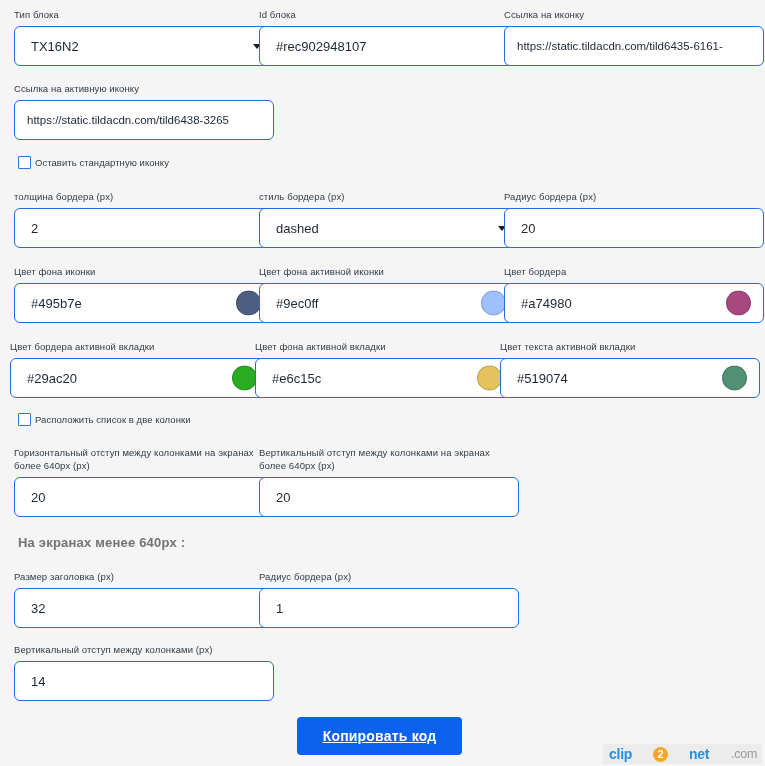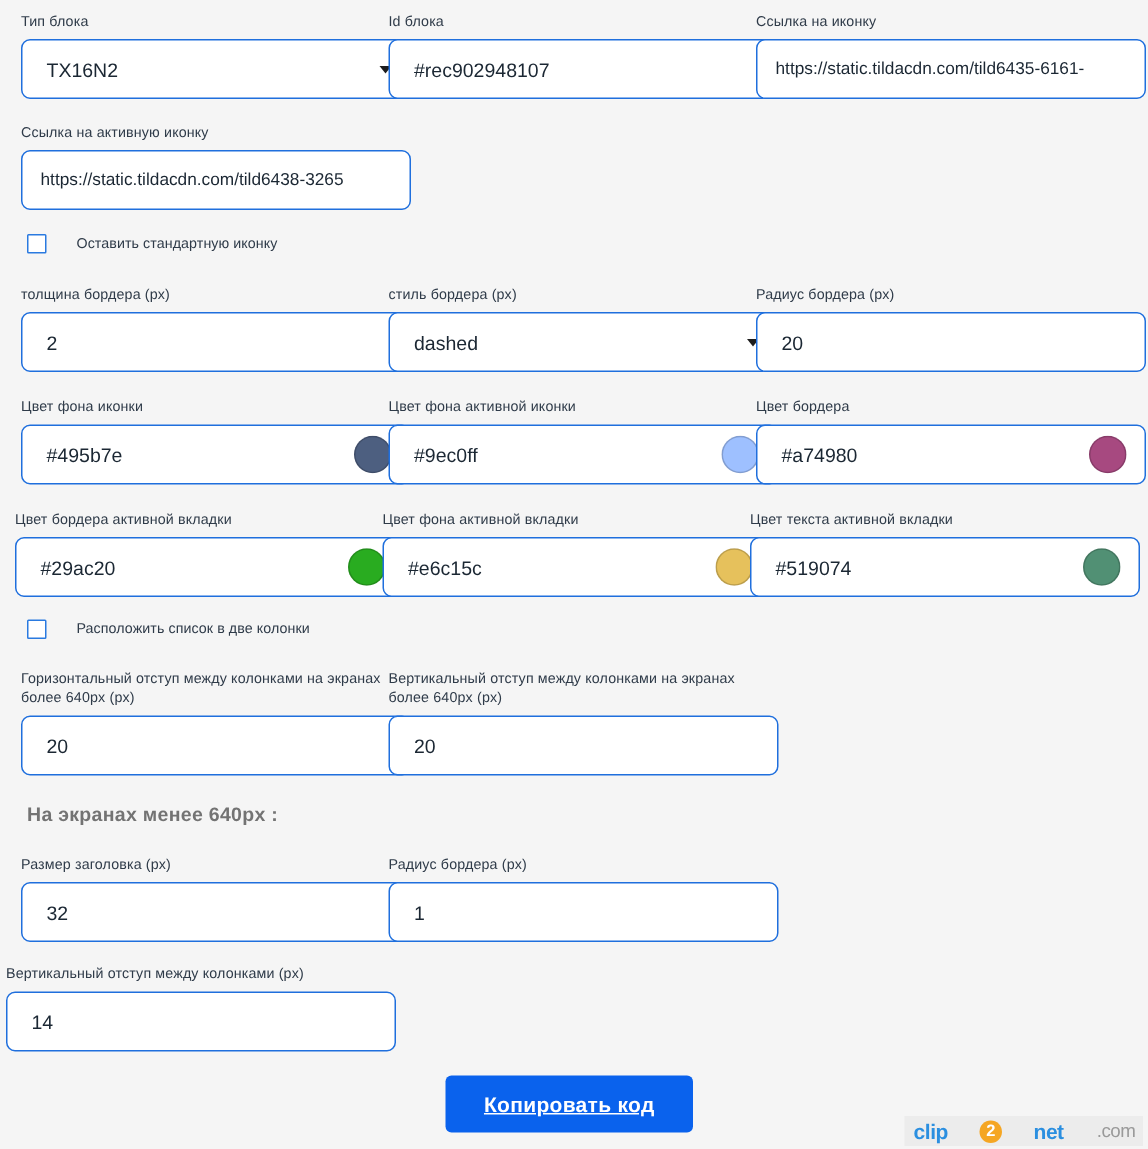--- a/index.html
+++ b/index.html
@@ -84,21 +84,21 @@
     top: 50%;
     transform: translateY(-50%);
     width: 23px;
     height: 23px;
     border-radius: 50%;
     border: 1px solid rgba(0,0,0,0.18);
   }
   .checkbox-row {
     display: flex;
     align-items: center;
-    gap: 20px;
+    gap: 4px;
   }
   .checkbox {
     width: 13px;
     height: 13px;
     box-sizing: border-box;
     border: 1.4px solid #2a7ae0;
     background: #ffffff;
     border-radius: 1px;
     flex: 0 0 auto;
     cursor: pointer;
@@ -312,21 +312,21 @@
       </div>
     </div>
     <div class="col gap2">
       <div class="field-label">Радиус бордера (px)</div>
       <div class="input-box">
         <span>1</span>
       </div>
     </div>
   </div>
 
-  <div class="abs" style="left:4px; top:643px;">
+  <div class="abs" style="left:14px; top:643px;">
     <div class="col">
       <div class="field-label">Вертикальный отступ между колонками (px)</div>
       <div class="input-box">
         <span>14</span>
       </div>
     </div>
   </div>
 
   <button class="copy-button">Копировать код</button>
 

